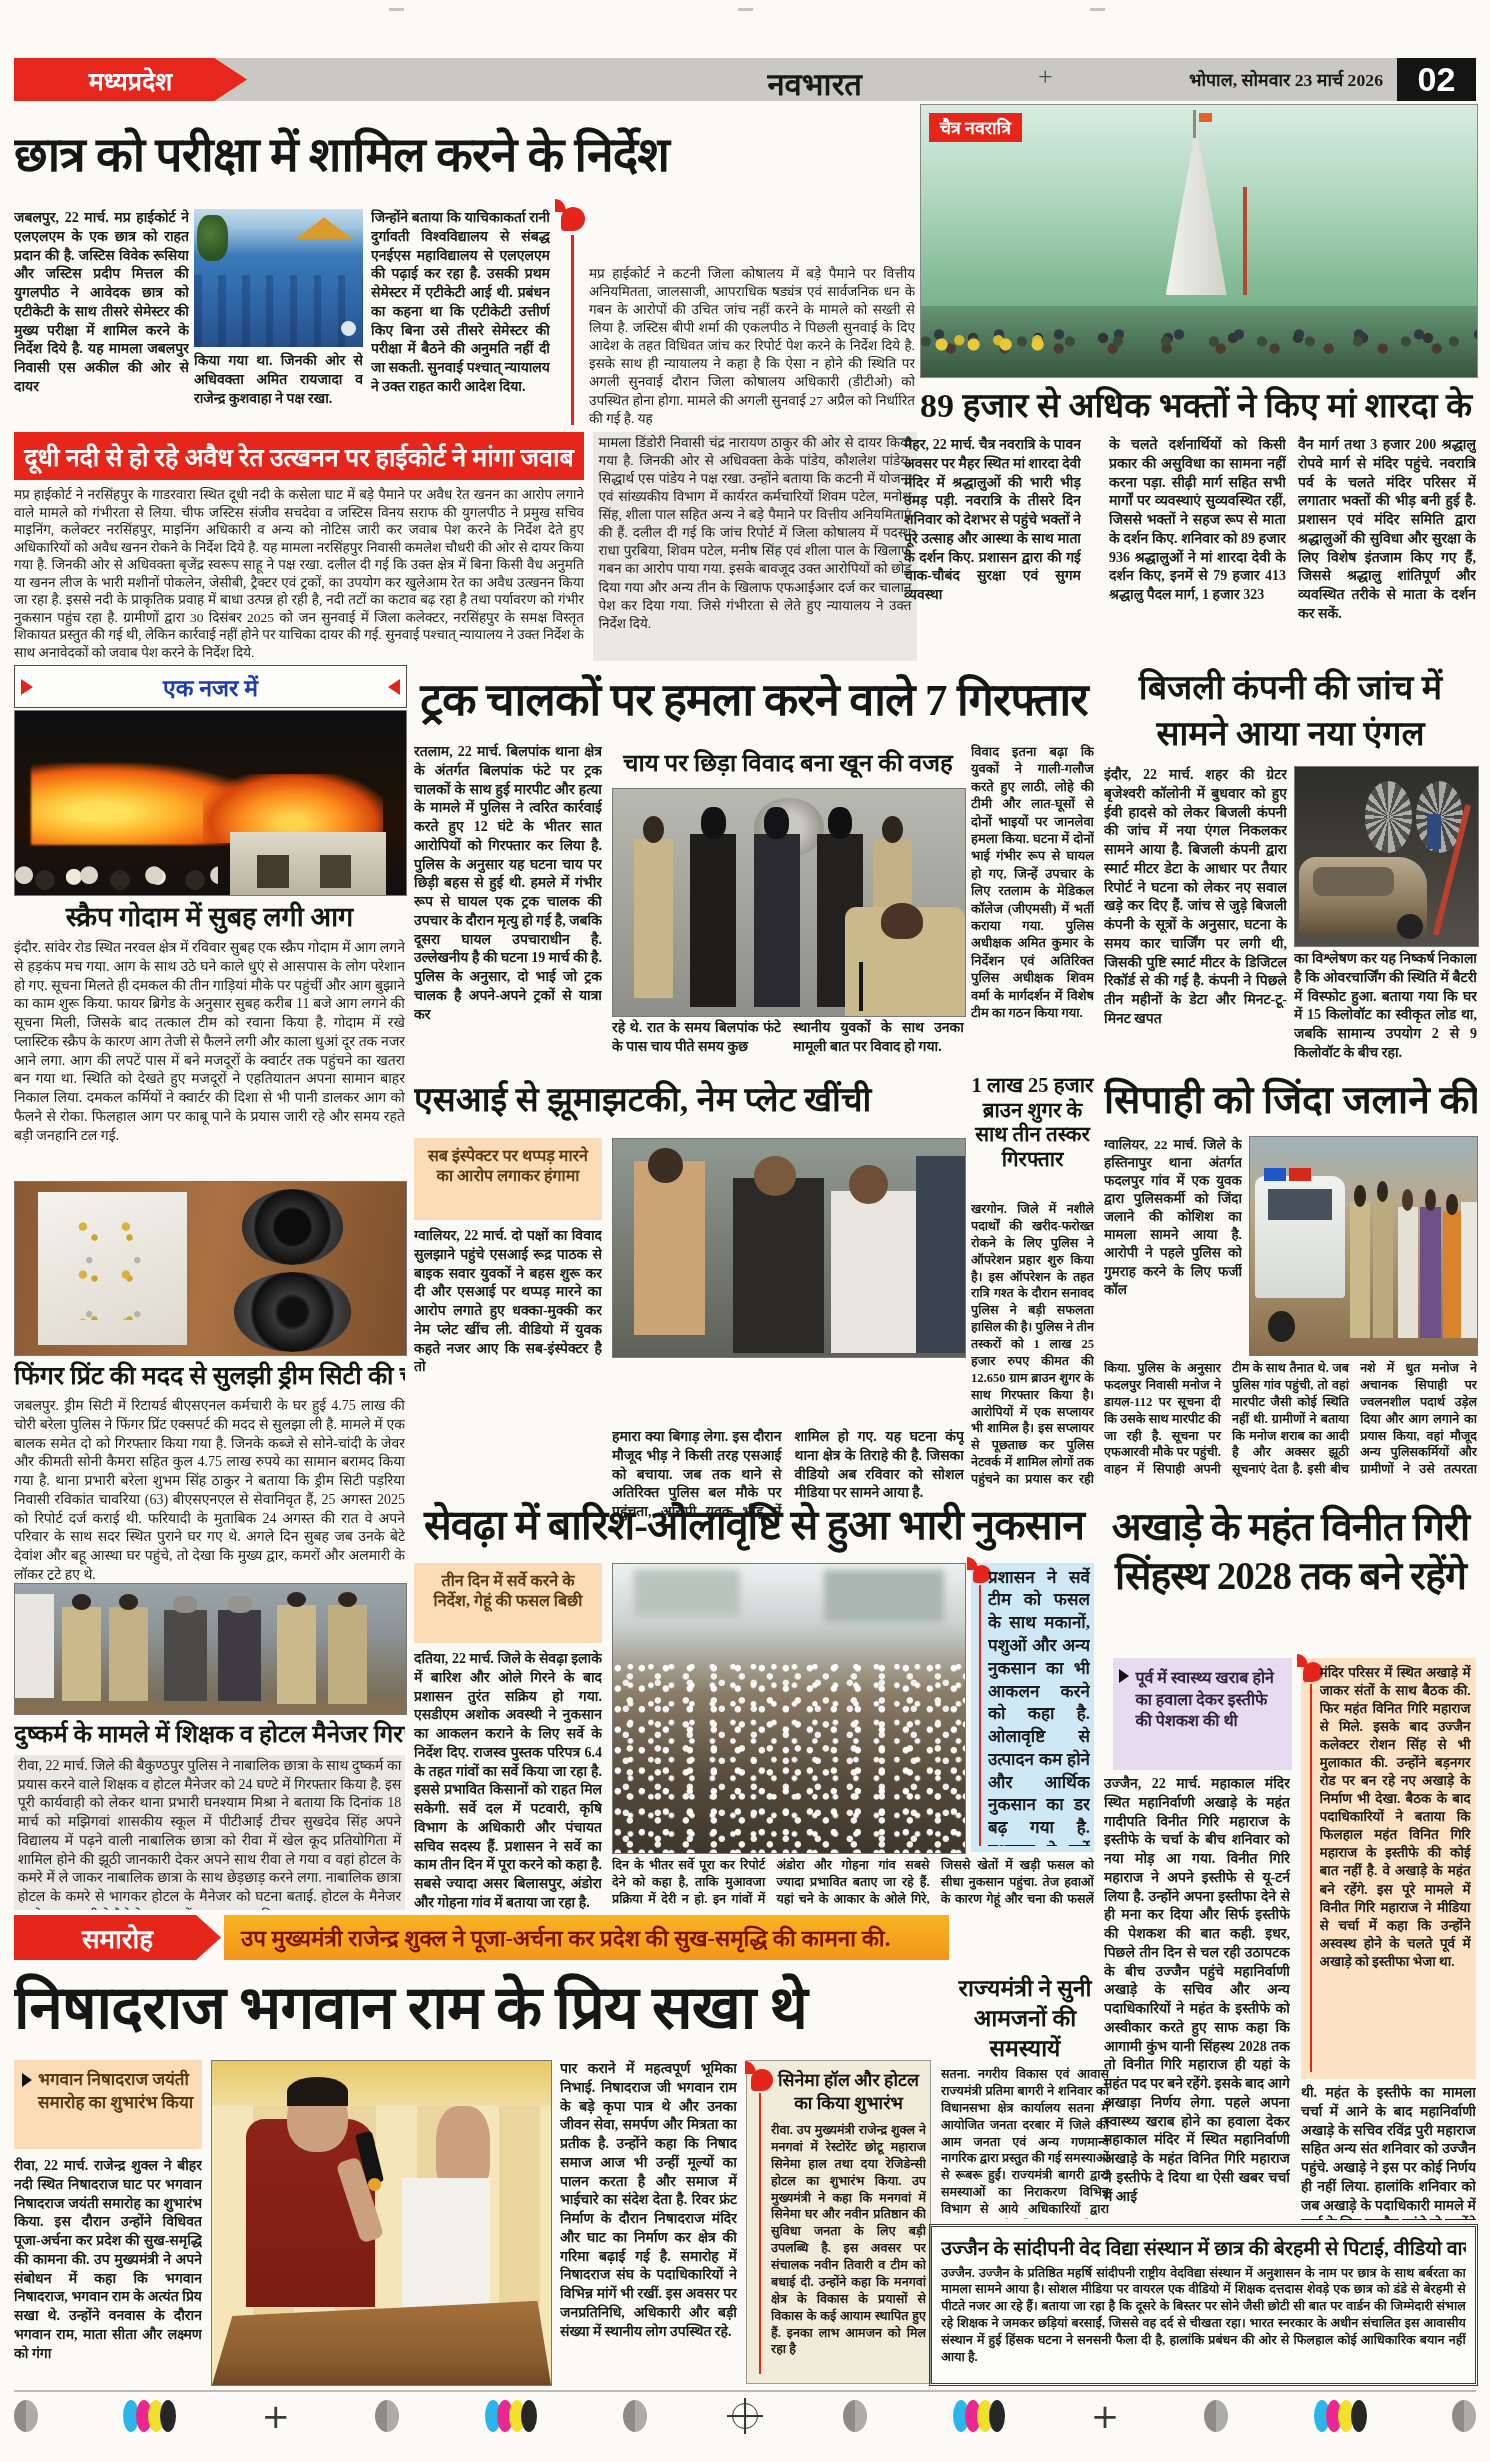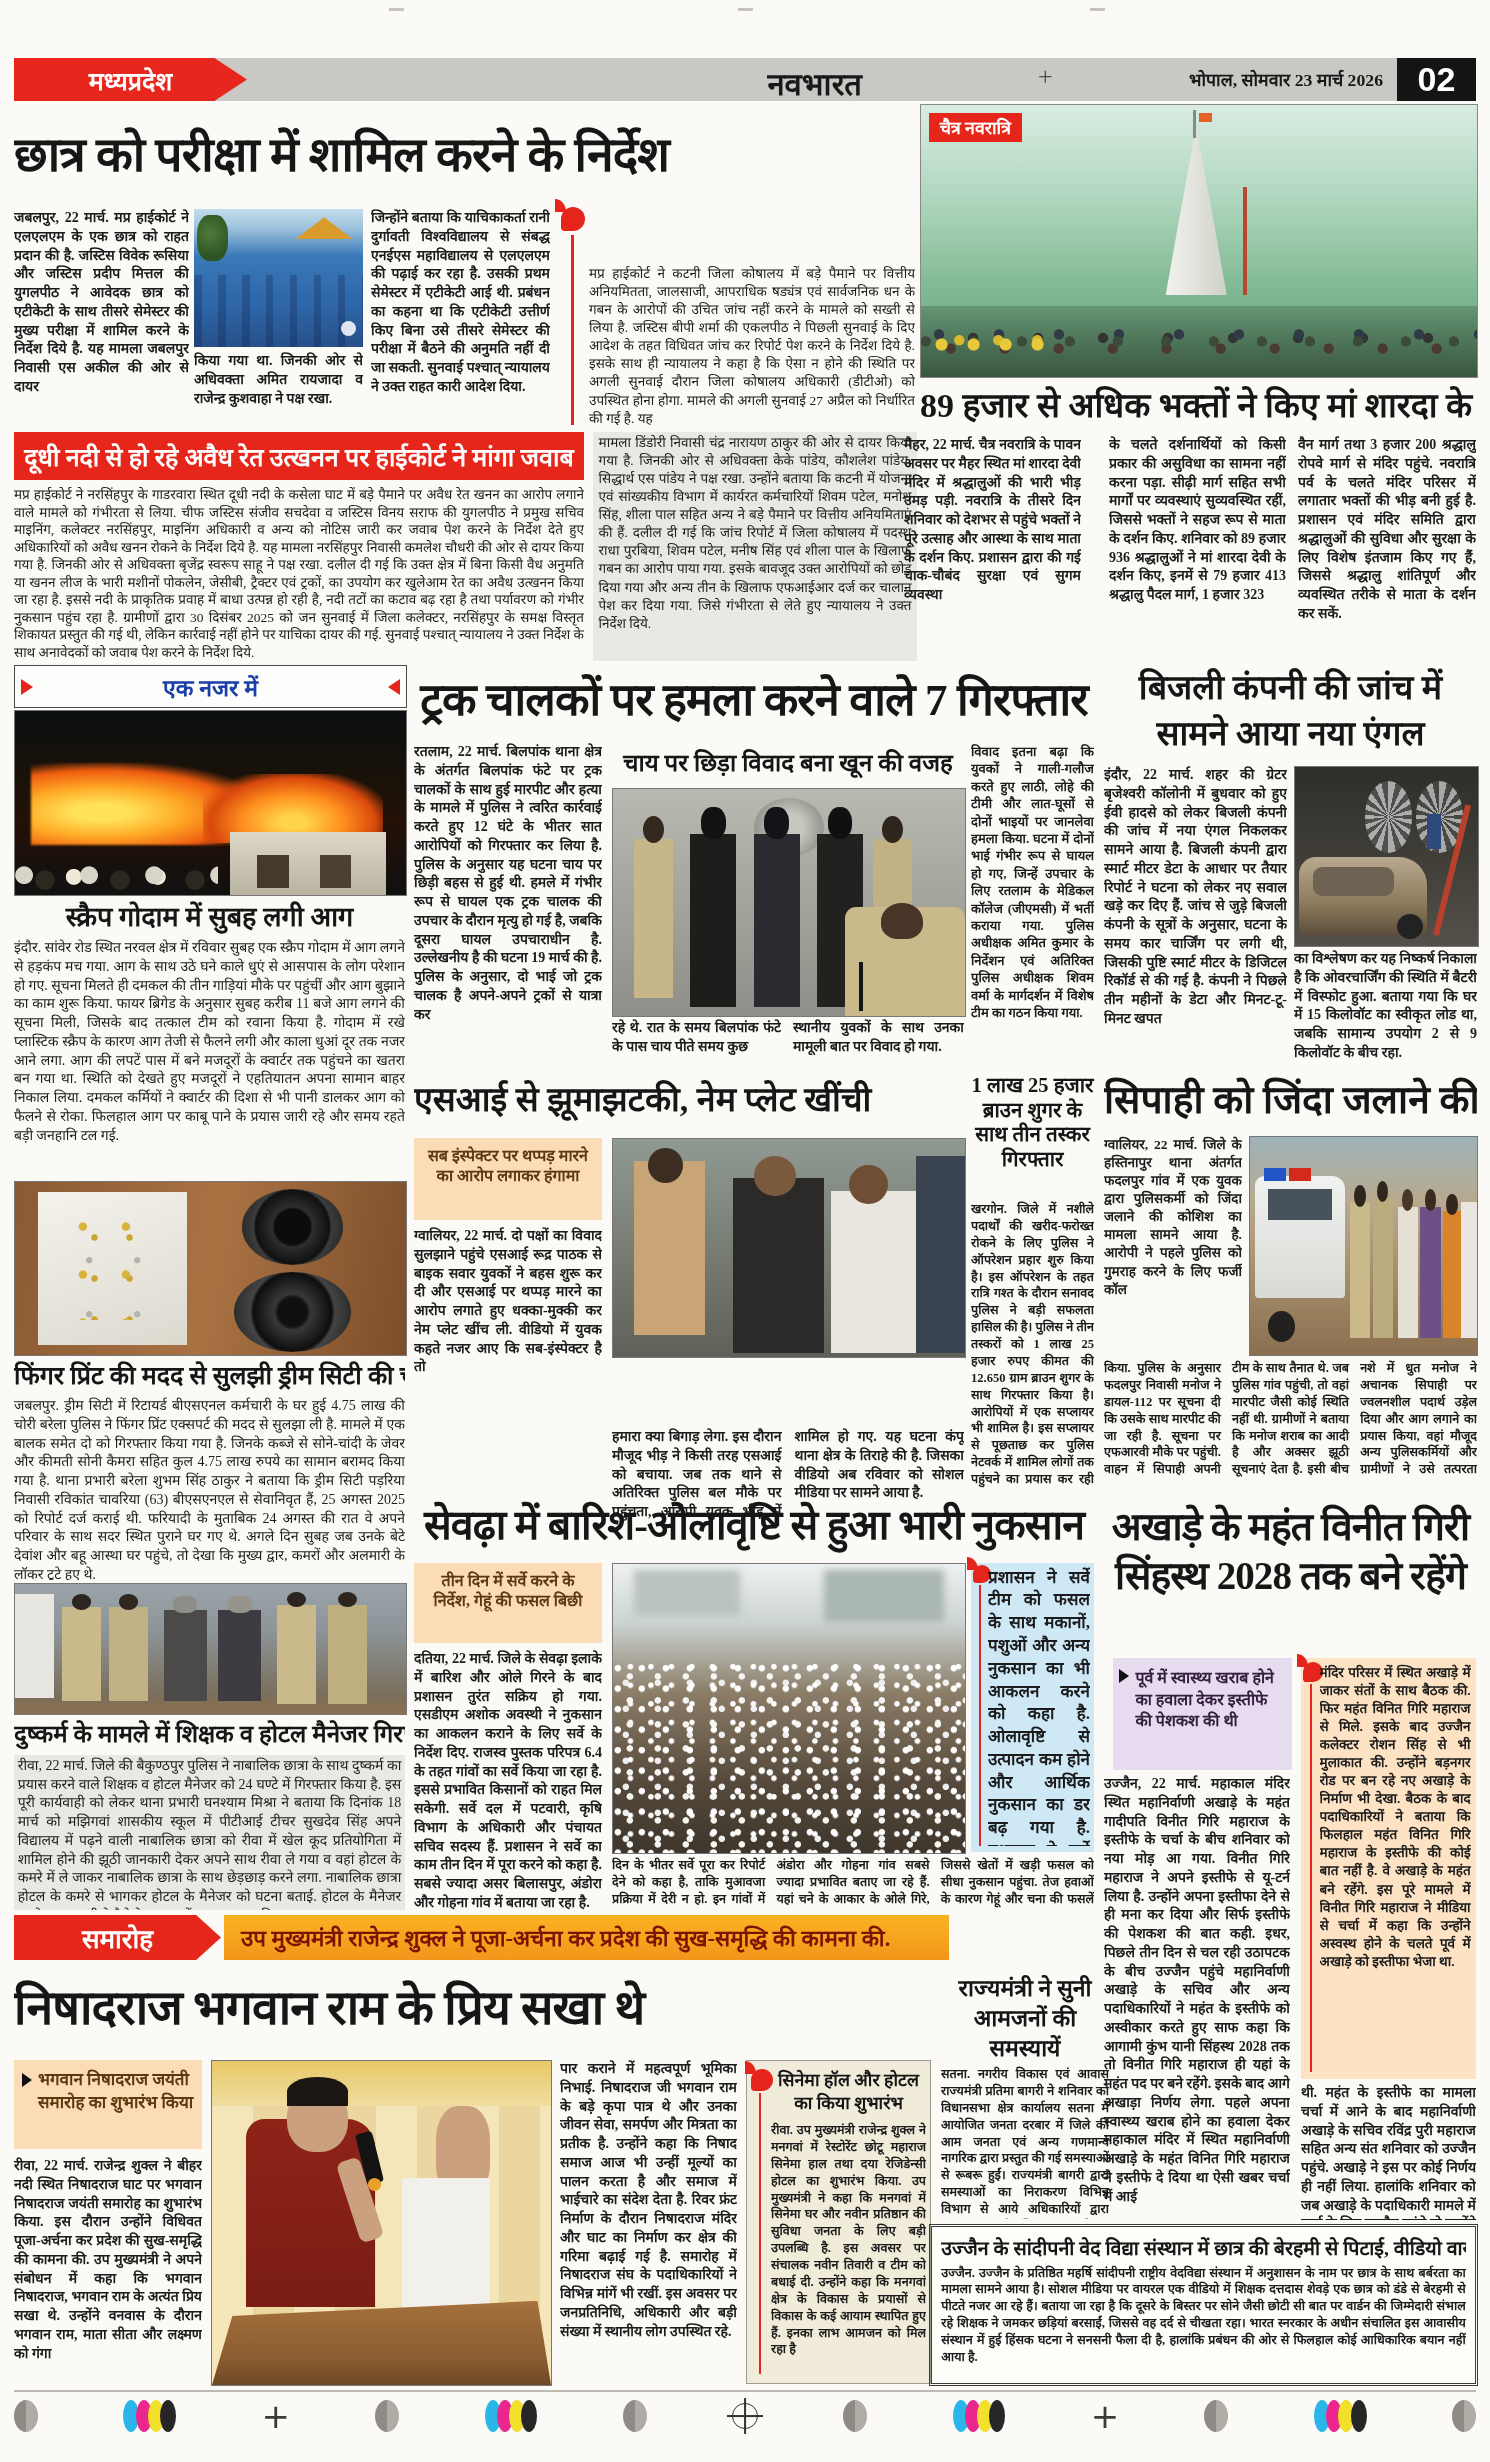--- a/index.html
+++ b/index.html
@@ -254,21 +254,21 @@
   <span class="qmark" style="left:1.9px;top:3.7px;width:20.5px;height:20.5px;"></span>
   <span class="qline" style="left:9.3px;top:26px;bottom:7.5px;width:1.9px;"></span>
   <div class="abs col" style="left:18.6px;top:5.6px;width:151px;height:410px;font-size:13.5px;font-weight:700;">मंदिर परिसर में स्थित अखाड़े में जाकर संतों के साथ बैठक की. फिर महंत विनित गिरि महाराज से मिले. इसके बाद उज्जैन कलेक्टर रोशन सिंह से भी मुलाकात की. उन्होंने बड़नगर रोड पर बन रहे नए अखाड़े के निर्माण भी देखा. बैठक के बाद पदाधिकारियों ने बताया कि फिलहाल महंत विनित गिरि महाराज के इस्तीफे की कोई बात नहीं है. वे अखाड़े के महंत बने रहेंगे. इस पूरे मामले में विनीत गिरि महाराज ने मीडिया से चर्चा में कहा कि उन्होंने अस्वस्थ होने के चलते पूर्व में अखाड़े को इस्तीफा भेजा था.</div>
 </div>
 <div class="abs col" style="left:1104px;top:1775px;width:186px;height:445px;font-weight:700;">उज्जैन, 22 मार्च. महाकाल मंदिर स्थित महानिर्वाणी अखाड़े के महंत गादीपति विनीत गिरि महाराज के इस्तीफे के चर्चा के बीच शनिवार को नया मोड़ आ गया. विनीत गिरि महाराज ने अपने इस्तीफे से यू-टर्न लिया है. उन्होंने अपना इस्तीफा देने से ही मना कर दिया और सिर्फ इस्तीफे की पेशकश की बात कही. इधर, पिछले तीन दिन से चल रही उठापटक के बीच उज्जैन पहुंचे महानिर्वाणी अखाड़े के सचिव और अन्य पदाधिकारियों ने महंत के इस्तीफे को अस्वीकार करते हुए साफ कहा कि आगामी कुंभ यानी सिंहस्थ 2028 तक तो विनीत गिरि महाराज ही यहां के महंत पद पर बने रहेंगे. इसके बाद आगे अखाड़ा निर्णय लेगा. पहले अपना स्वास्थ्य खराब होने का हवाला देकर महाकाल मंदिर में स्थित महानिर्वाणी अखाड़े के महंत विनित गिरि महाराज ने इस्तीफे दे दिया था ऐसी खबर चर्चा में आई</div>
 <div class="abs col" style="left:1301px;top:2084px;width:175px;height:136px;font-weight:700;">थी. महंत के इस्तीफे का मामला चर्चा में आने के बाद महानिर्वाणी अखाड़े के सचिव रविंद्र पुरी महाराज सहित अन्य संत शनिवार को उज्जैन पहुंचे. अखाड़े ने इस पर कोई निर्णय ही नहीं लिया. हालांकि शनिवार को जब अखाड़े के पदाधिकारी मामले में चर्चा के लिए उज्जैन पहुंचे तो उन्होंने इस्तीफा देने से इनकार करते हुए कहा कि सिर्फ इसकी पेशकश की थी. इस्तीफा नहीं दिया है.</div>
 
 <div class="redbar abs" style="left:14px;top:1915px;width:207px;height:45px;font-size:26px;clip-path:polygon(0 0,88% 0,100% 50%,88% 100%,0 100%);">समारोह</div>
 <div class="stripbar abs fit" style="left:224px;top:1915px;width:708px;height:45px;font-size:22.4px;">उप मुख्यमंत्री राजेन्द्र शुक्ल ने पूजा-अर्चना कर प्रदेश की सुख-समृद्धि की कामना की.</div>
 
-<div class="abs hl fit" style="left:14px;top:1967px;width:917px;height:82px;font-size:48px;line-height:82px;letter-spacing:-0.9px;">निषादराज भगवान राम के प्रिय सखा थे</div>
+<div class="abs hl fit" style="left:14px;top:1967px;width:917px;height:82px;font-size:60px;line-height:82px;letter-spacing:-0.9px;">निषादराज भगवान राम के प्रिय सखा थे</div>
 <div class="abs orangebox" style="left:14px;top:2060px;width:188px;height:89px;font-size:17px;line-height:1.35;padding:9.3px 7.5px 7.5px 24px;box-sizing:border-box;">
   <span class="abs" style="left:7.5px;top:13px;width:0;height:0;border-top:7.5px solid transparent;border-bottom:7.5px solid transparent;border-left:10.2px solid #111;"></span>
   <span>भगवान निषादराज जयंती समारोह का शुभारंभ किया</span>
 </div>
 <div class="abs col" style="left:14px;top:2157px;width:188px;height:227px;font-weight:700;">रीवा, 22 मार्च. राजेन्द्र शुक्ल ने बीहर नदी स्थित निषादराज घाट पर भगवान निषादराज जयंती समारोह का शुभारंभ किया. इस दौरान उन्होंने विधिवत पूजा-अर्चना कर प्रदेश की सुख-समृद्धि की कामना की. उप मुख्यमंत्री ने अपने संबोधन में कहा कि भगवान निषादराज, भगवान राम के अत्यंत प्रिय सखा थे. उन्होंने वनवास के दौरान भगवान राम, माता सीता और लक्ष्मण को गंगा</div>
 <div class="ph" style="left:211px;top:2060px;width:339px;height:324px;border:0.9px solid #777;">
   <div style="inset:0;background:repeating-linear-gradient(90deg,#f5e6ba 0 41px,#ead69e 41px 82px);"></div>
   <div style="left:0;top:0;width:100%;height:14%;background:linear-gradient(180deg,#e8c967,#f0dda0);"></div>
   <div style="left:10%;top:18%;width:38%;height:58%;background:linear-gradient(180deg,#8e2318,#7a1d14);border-radius:18.6px 28px 0 0;"></div>
   <div style="left:22%;top:8%;width:18%;height:20%;background:#caa07e;border-radius:45%;"></div>

